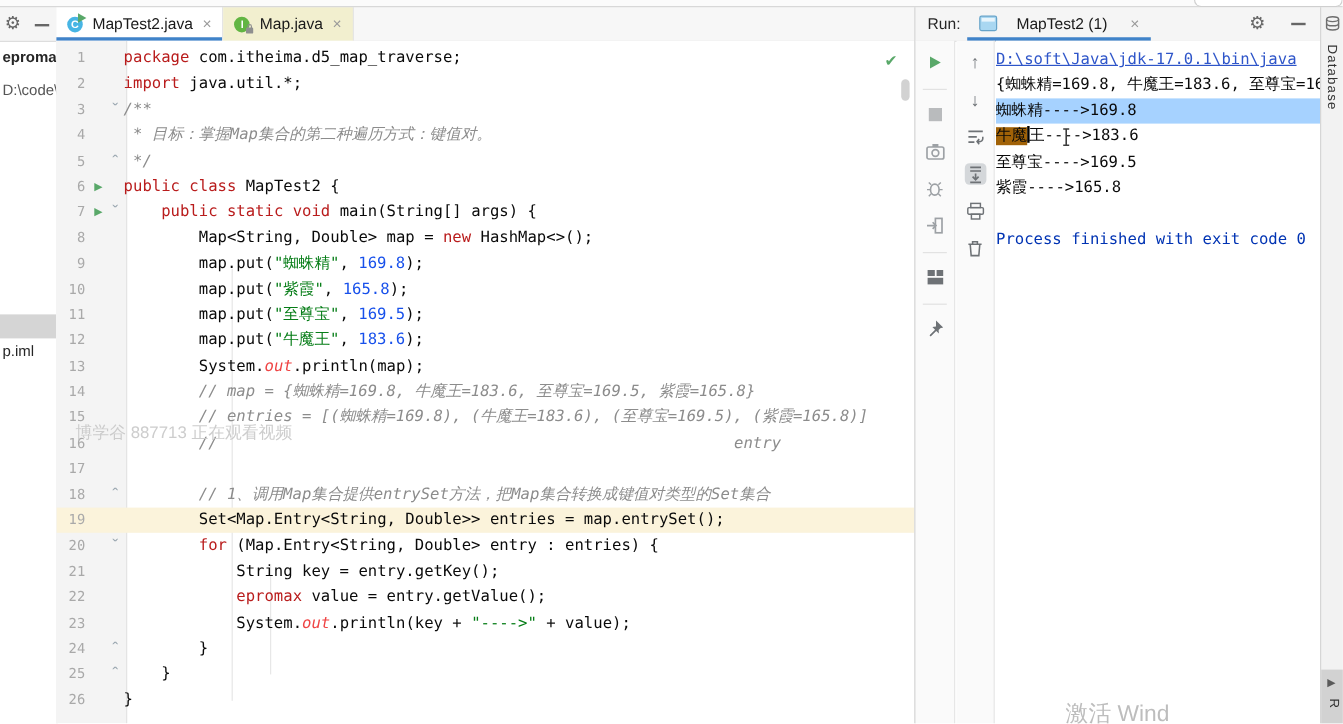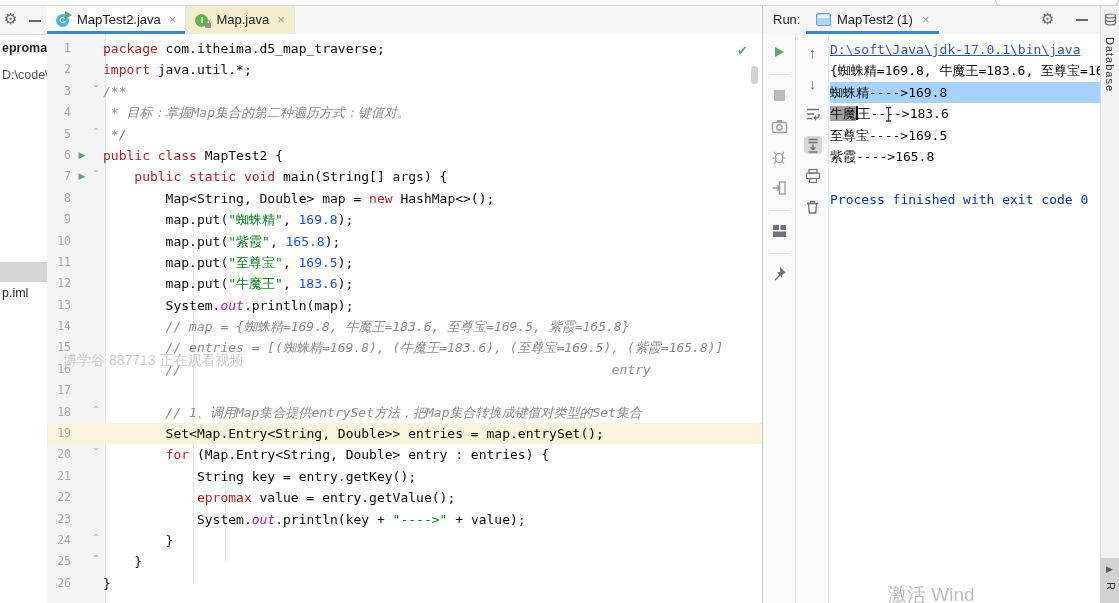--- a/index.html
+++ b/index.html
@@ -36,50 +36,50 @@
   .code-area{position:absolute;left:0;top:29px;width:715px;height:569px;background:#FFF;overflow:hidden}
   .gutter-bg{position:absolute;left:0;top:0;width:58px;height:569px;background:#F4F4F4;border-right:1px solid #E4E4E4}
   .code-lines{position:absolute;left:0;top:4px;width:715px}
   .cl{display:flex;height:21.4px;line-height:21.4px}
   .cl.hl{background:#FBF3DB}
   .g-num{width:24px;flex:none;text-align:right;padding-right:4px;font-family:"DejaVu Sans Mono",monospace;font-size:11.5px;color:#A9A9A9}
   .g-ico{width:14px;flex:none;text-align:center;font-size:9px;color:#59A869;cursor:default}
   .g-fold{width:14px;flex:none;text-align:center;color:#9AA7B0;font-size:14px}
   .code{flex:1;white-space:pre;font-family:"DejaVu Sans Mono",monospace;font-size:13px;color:#0a0a0a}
   .tk-kw{color:#b91c1c}.tk-str{color:#067D17}.tk-num{color:#1750EB}
-  .tk-cmt{color:#8C8C8C;font-style:italic}.tk-fld{color:#a21caf;font-style:italic}.tk-pln{color:#0a0a0a}
+  .tk-cmt{color:#8C8C8C;font-style:italic}.tk-fld{color:#ef4444;font-style:italic}.tk-pln{color:#0a0a0a}
   .iguide{position:absolute;width:1px;background:#E7E7E7}
   .inspect{position:absolute;right:14px;top:9px;color:#59A869;font-size:13px;font-weight:bold}
   .sb-thumb{position:absolute;right:4px;top:32px;width:7px;height:18px;background:#D2D2D2;border-radius:4px}
   .viewer-wm{position:absolute;left:63px;top:352px;font-size:14px;color:#C9C9C9;opacity:.92;z-index:9;white-space:nowrap}
   
   .run-panel{position:absolute;left:762px;top:5px;width:338px;height:598px;background:#fff;border-left:1px solid #C9C9C9}
   .run-header{position:absolute;left:0;top:0;width:338px;height:29px;background:#F5F5F5;border-bottom:1px solid #DCDCDC}
   .run-title{position:absolute;left:10px;top:0;line-height:29px;font-size:13px;color:#262626}
-  .run-tab{position:absolute;left:43px;top:0;height:29px;display:flex;align-items:center;gap:6px;padding:0 10px;
+  .run-tab{position:absolute;left:43px;top:0;height:29px;display:flex;align-items:center;gap:16px;padding:0 10px;
            box-shadow:inset 0 -3px 0 #4083C9;font-size:13px;cursor:default}
   .console-ico{width:13px;height:11px;background:#A9D7F1;border:1px solid #66A3C9;border-radius:2px;position:relative;flex:none}
   .console-ico::before{content:"";position:absolute;left:1px;top:1px;right:1px;height:3px;background:#E8F5FC}
   .run-gear{position:absolute;left:278px;top:5px;font-size:15px;color:#666}
   .run-min{position:absolute;left:313px;top:14px;width:12px;height:2px;background:#666}
   .run-body{position:absolute;left:0;top:29px;width:338px;height:569px}
   .rtb{position:absolute;top:0;height:569px;background:#FAFAFA;border-right:1px solid #E6E6E6;display:flex;flex-direction:column;align-items:center;padding-top:9px;box-sizing:border-box}
   .rtb1{left:0;width:33px}
   .rtb2{left:34px;width:32px}
   .ticon{width:18px;height:18px;margin-bottom:13px;display:flex;align-items:center;justify-content:center;flex:none;cursor:default}
   .sel-tool{background:#D4D7DA;border-radius:4px}
   .tb-sep{width:20px;height:1px;background:#E2E2E2;margin:0 0 11px;flex:none}
   .arrow-glyph{font-size:15px;color:#6E7276;line-height:1}
   .stop-sq{width:11px;height:11px;background:#B9BBBD}
   .console{position:absolute;left:67px;top:0;width:271px;height:569px;background:#fff;overflow:hidden;padding-top:5px;box-sizing:border-box}
   .crow{height:21.4px;line-height:21.4px;white-space:pre;font-family:"DejaVu Sans Mono",monospace;font-size:13px;color:#0a0a0a;position:relative}
   .crow.selfull{background:#A6D2FF}
   .c-link{color:#2E55C9;text-decoration:underline}
   .c-sys{color:#0033B3}
-  .sel{background:#a3a3a3}
+  .sel{background:#a16207}
   .caret{display:inline-block;width:1.5px;height:14px;background:#000;vertical-align:-2px}
   .ibeam{position:absolute;left:54px;top:3px}
   
   .right-bar{position:absolute;left:1100px;top:5px;width:19px;height:598px;background:#F2F2F2;border-left:1px solid #D6D6D6}
   .db-ico{position:absolute;left:3px;top:8px}
   .vtext{writing-mode:vertical-rl;font-size:11px;color:#333;letter-spacing:1px}
   .db-label{position:absolute;left:3px;top:32px}
   .rb-bottom{position:absolute;left:0;bottom:0;width:19px;height:45px;background:#D2D2D2}
   .rb-play{position:absolute;left:5px;top:6px;font-size:9px;color:#5A5A5A}
   .rb-run-label{position:absolute;left:4px;top:24px}

